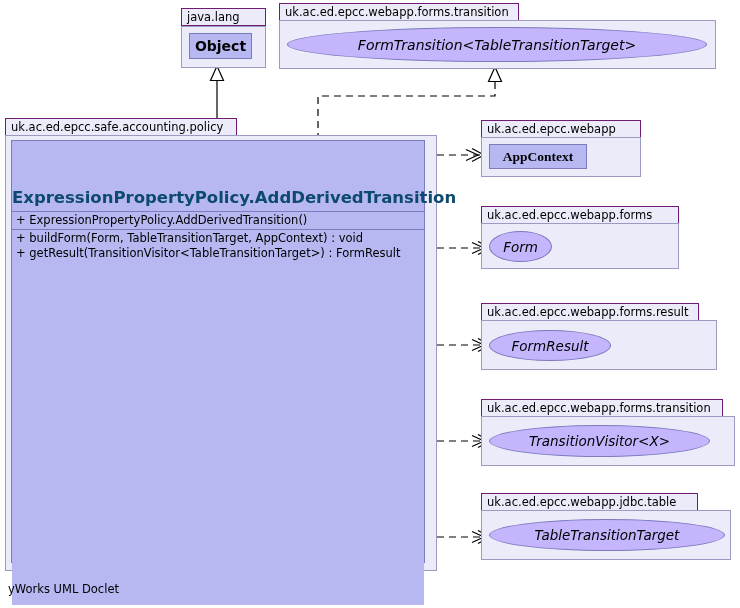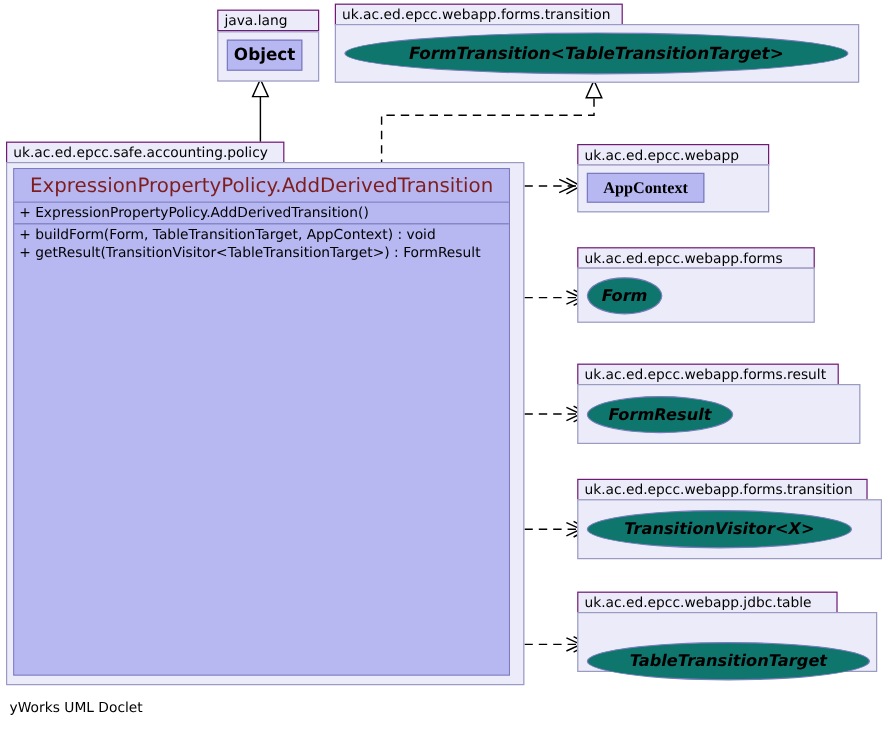--- a/index.html
+++ b/index.html
@@ -59,24 +59,25 @@
   .class-node {
     position: absolute;
     box-sizing: border-box;
     background: #b7b7f2;
     border: 1px solid #7b7bbd;
   }
   .class-title {
     box-sizing: border-box;
     background: #b7b7f2;
     border-bottom: 1px solid #7b7bbd;
-    font-weight: normal;
+    font-weight: bold;
     text-align: center;
     white-space: nowrap;
-    color: #7f1d1d;
+    color: #0c4a6e;
+    margin-top: 43px;
   }
   .class-section {
     box-sizing: border-box;
     background: #b7b7f2;
   }
   .class-section + .class-section {
     border-top: 1px solid #7b7bbd;
   }
   .member {
     font-size: 11.5px;
@@ -96,28 +97,28 @@
     display: flex;
     align-items: center;
     justify-content: center;
     white-space: nowrap;
     color: #000;
   }
   
   .iface {
     position: absolute;
     box-sizing: border-box;
-    background: #0f766e;
+    background: #c4b5fd;
     border: 1px solid #7b7bbd;
     border-radius: 50%;
     display: flex;
     align-items: center;
     justify-content: center;
     font-style: italic;
-    font-weight: bold;
+    font-weight: normal;
     white-space: nowrap;
     color: #000;
   }
   .footer {
     position: absolute;
     font-size: 11.5px;
     color: #000;
     white-space: nowrap;
   }
 </style>
@@ -217,18 +218,18 @@
 
   <div class="pkg" style="left:481px; top:399px; width:254px; height:67px;">
     <div class="pkg-tab" style="width:242px;">uk.ac.ed.epcc.webapp.forms.transition</div>
     <div class="pkg-body" style="top:17px; width:254px; height:50px;"></div>
     <div class="iface" style="left:8px; top:26px; width:221px; height:32px; font-size:13.5px;">TransitionVisitor&lt;X&gt;</div>
   </div>
 
   <div class="pkg" style="left:481px; top:493px; width:250px; height:50px;border-radius:16px;">
     <div class="pkg-tab" style="width:217px;">uk.ac.ed.epcc.webapp.jdbc.table</div>
     <div class="pkg-body" style="top:17px; width:250px; height:50px;"></div>
-    <div class="iface" style="left:8px; top:26px; width:236px; height:32px; font-size:13.5px;margin-top:16px;">TableTransitionTarget</div>
+    <div class="iface" style="left:8px; top:26px; width:236px; height:32px; font-size:13.5px;">TableTransitionTarget</div>
   </div>
 
   <div class="footer" style="left:8px; top:582px;">yWorks UML Doclet</div>
 
 </div>
 
 </body></html>

